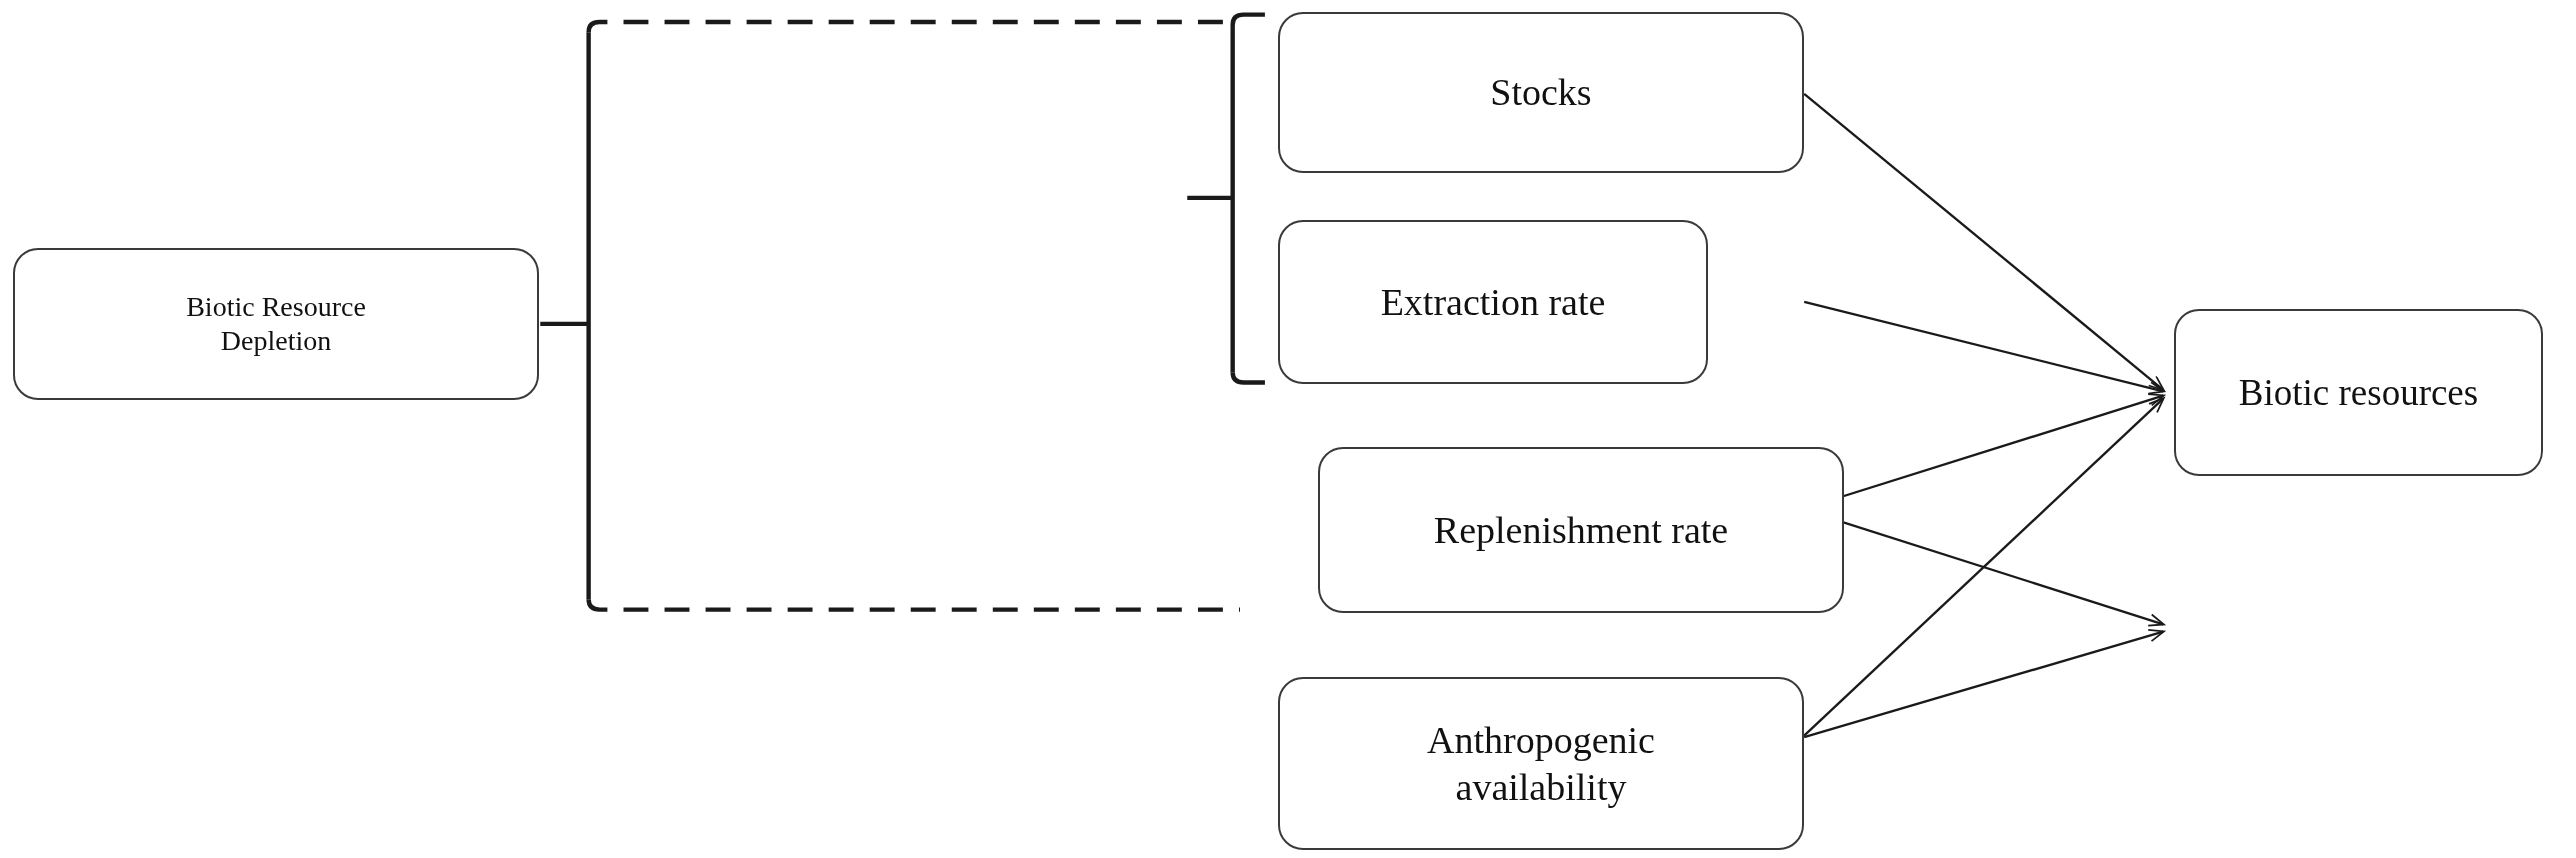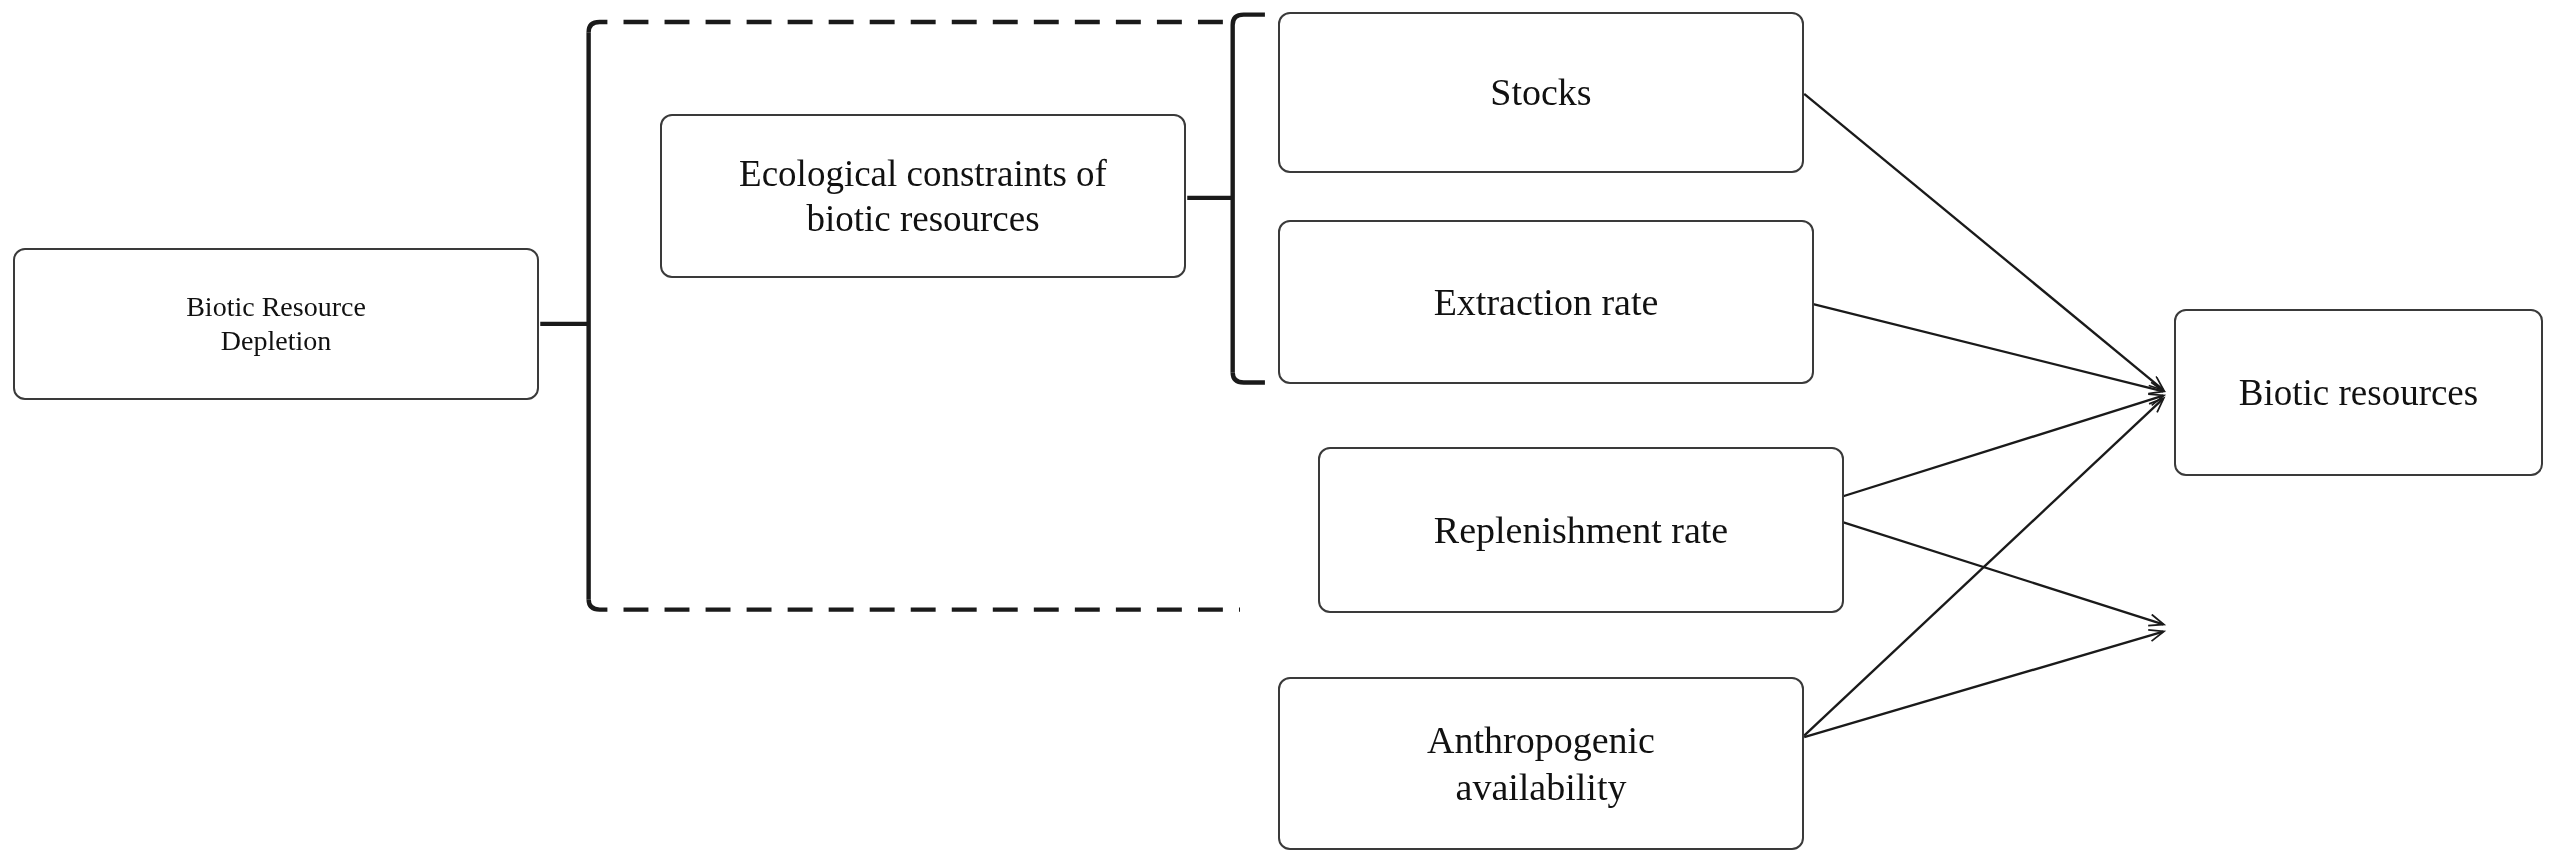--- a/index.html
+++ b/index.html
@@ -12,41 +12,41 @@
     width: 2576px;
     height: 858px;
     background: #ffffff;
     overflow: hidden;
     font-family: "Liberation Serif", "DejaVu Serif", serif;
   }
   .node {
     position: absolute;
     box-sizing: border-box;
     border: 2.2px solid #3a3a3a;
-    border-radius: 12px;
+    border-radius: 25px;
     background: #ffffff;
     display: flex;
     align-items: center;
     justify-content: center;
     text-align: center;
     color: #111111;
     line-height: 1.22;
     padding: 4.4px 13px;
     z-index: 3;
   }
   .node .label {
     display: block;
     white-space: pre-line;
   }
 
   
   #node-biotic-resource-depletion { left: 13px;   top: 248px;  width: 526px;  height: 152px; font-size: 28px; }
   #node-ecological-constraints    { left: 660px;  top: 114px;  width: 526px;  height: 164px; font-size: 37px; }
   #node-stocks                    { left: 1278px; top: 11.7px;   width: 526px;  height: 161px; font-size: 38px; }
-  #node-extraction-rate           { left: 1278px; top: 220px;  width: 536px;  height: 164px; font-size: 38px; }
+  #node-extraction-rate           { left: 1278px; top: 220px;  width: 430px;  height: 164px; font-size: 38px; }
   #node-replenishment-rate        { left: 1278px; top: 447px;  width: 526px;  height: 166px; font-size: 38px; margin-left: 40px; }
   #node-anthropogenic-availability{ left: 1278px; top: 677px;  width: 526px;  height: 173px; font-size: 38px; text-align: center; }
   #node-biotic-resources          { left: 2174px; top: 309px;  width: 369px;  height: 167px; font-size: 37px; }
   #node-man-made-biotic-materials { left: 2174px; top: 544px;  width: 369px;  height: 167px; font-size: 37px; }
 
   
   #connectors {
     position: absolute;
     left: 0; top: 0;
     width: 2576px;
@@ -107,24 +107,20 @@
     <g>
       <path d="M 2462 1006 L 2952 862" fill="none" stroke="#1a1a1a" stroke-width="3.2" marker-end="url(#openArrow)"></path>
     </g>
   </svg>
 
   <div class="node" id="node-biotic-resource-depletion">
     <span class="label">Biotic Resource
 Depletion</span>
   </div>
 
-  <div class="node" id="node-ecological-constraints">
-    <span class="label">Ecological constraints of
-biotic resources</span>
-  </div>
 
   <div class="node" id="node-stocks">
     <span class="label">Stocks</span>
   </div>
 
   <div class="node" id="node-extraction-rate">
     <span class="label">Extraction rate</span>
   </div>
 
   <div class="node" id="node-replenishment-rate">

